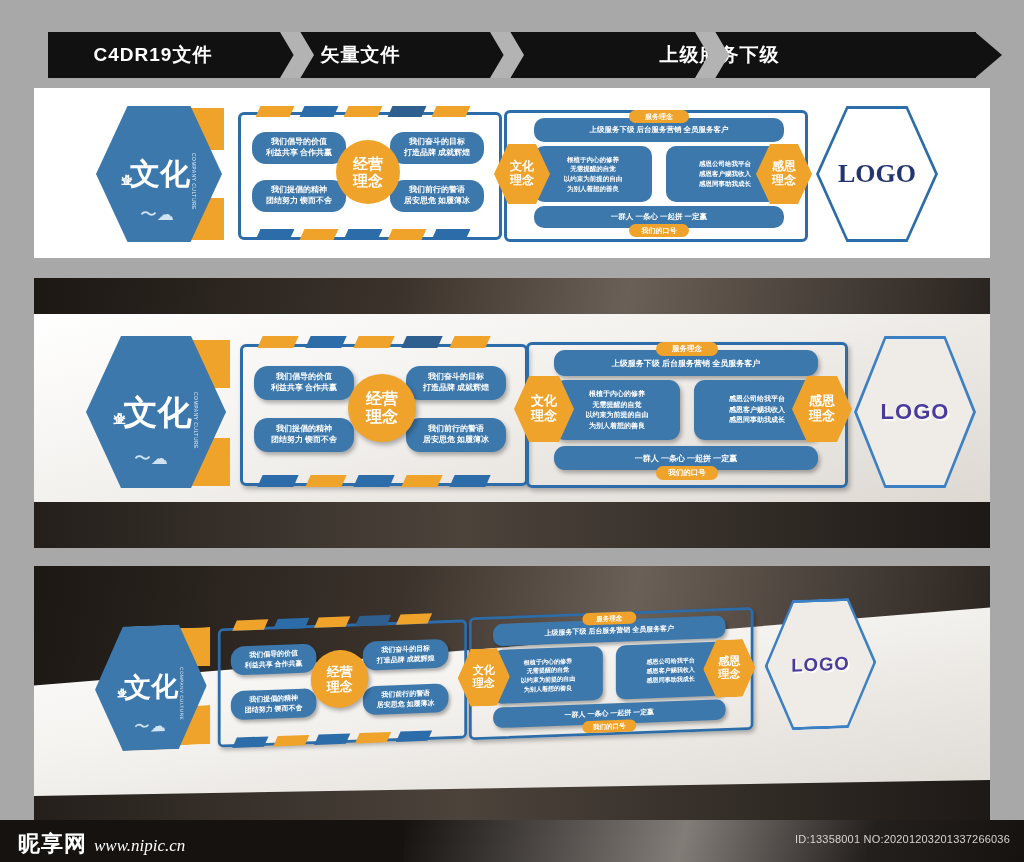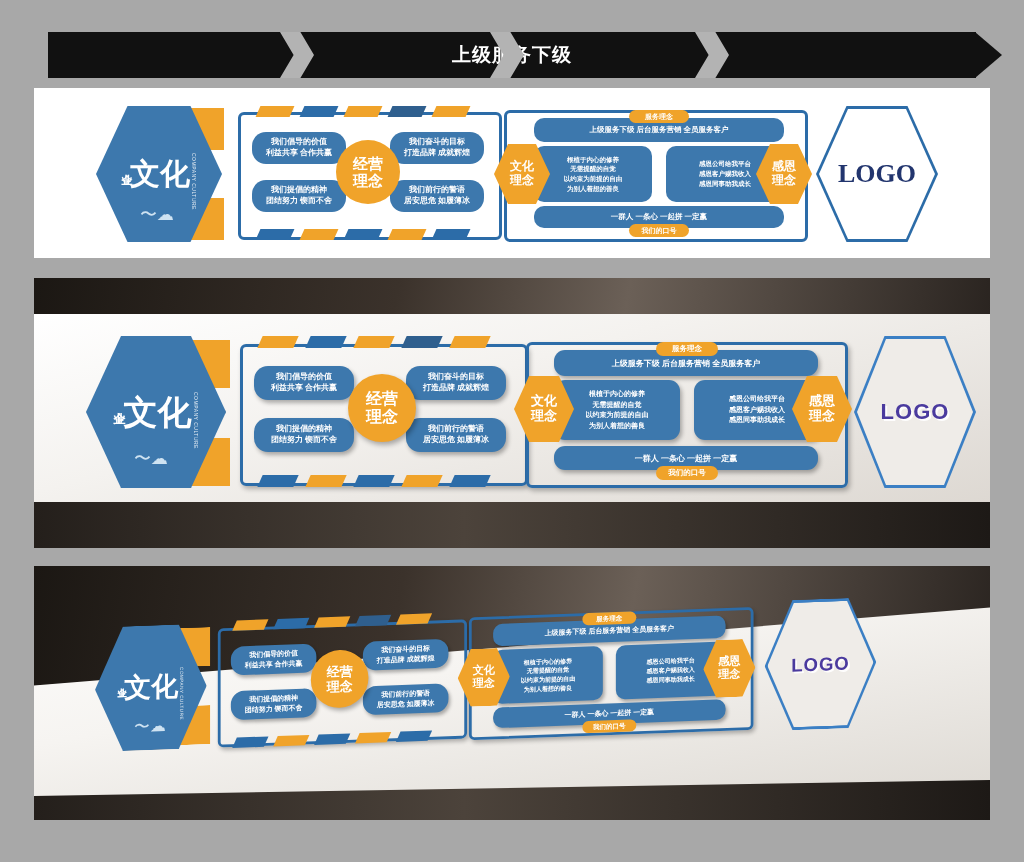--- a/index.html
+++ b/index.html
@@ -138,20 +138,26 @@
   .foot-id{position:absolute;right:14px;top:13px;color:#d8d4d0;font-size:11px;z-index:3;letter-spacing:.2px;}
 
   .p3{transform-origin:left top;}
 </style>
 </head>
 <body>
 
 <div class="stage">
 
   <div class="ribbon">
+    <div class="rib-seg s1">
+      <span class="lab">C4DR19文件</span>
+    </div>
+    <div class="rib-seg s2">
+      <span class="lab">矢量文件</span>
+    </div>
     <div class="rib-seg s3">
       <span class="lab">上级服务下级</span>
     </div>
     <div class="chev c1"></div>
     <div class="chev c2"></div>
     <div class="chev c3"></div>
     <div class="rib-tail"></div>
   </div>
 
   <div class="panel flat" style="left:34px;top:88px;width:956px;height:170px;">
@@ -444,14 +450,22 @@
         <span>理念</span>
       </div>
 
       <div class="hexline" style="left:762px;top:14px;width:120px;height:140px;background:#3b7fc4;">
         <div class="inner" style="background:#efece8;"></div>
         <span class="logo-txt" style="font-size:20px;color:#4a3a9e;font-family:'Liberation Sans',sans-serif;letter-spacing:1px;text-shadow:2px 2px 0 rgba(255,255,255,.9);">LOGO</span>
       </div>
     </div>
   </div>
 
+  <div class="footer">
+    <div class="foot-sheen"></div>
+    <div class="foot-brand">
+      <span class="foot-logo">昵享网</span>
+      <span class="foot-url">www.nipic.cn</span>
+    </div>
+    <div class="foot-id">ID:13358001 NO:20201203201337266036</div>
+  </div>
 
 </div>
 
 </body></html>

